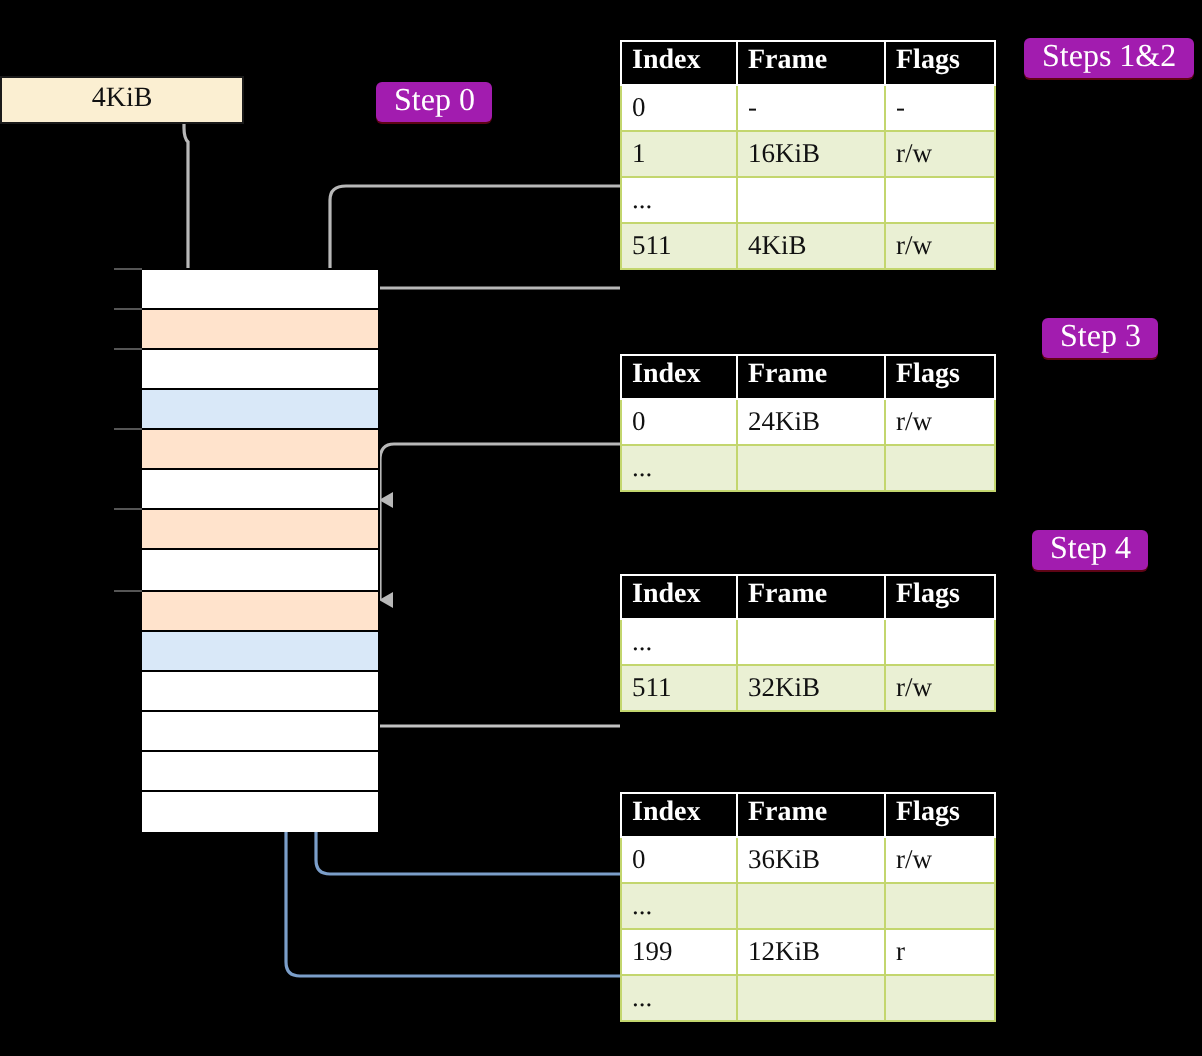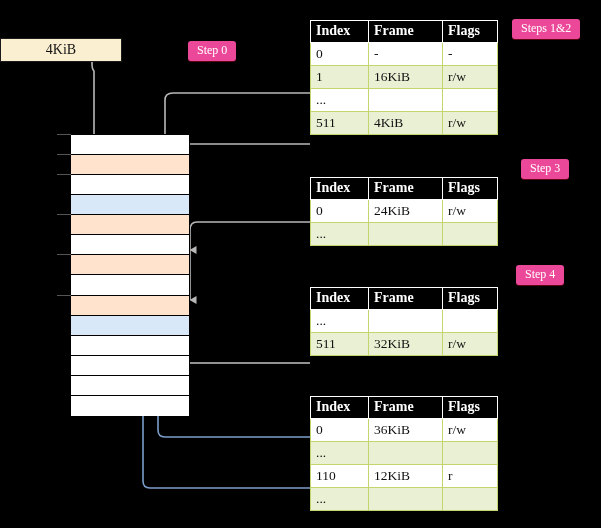--- a/index.html
+++ b/index.html
@@ -5,22 +5,22 @@
   html,body{margin:0;padding:0;background:#000;}
   body{width:601px;height:528px;position:relative;overflow:hidden;
        font-family:"Liberation Serif", serif;}
 
   .canvas{position:absolute;left:0;top:0;width:601px;height:528px;}
 
   
   svg.wires{position:absolute;left:0;top:0;width:601px;height:528px;overflow:visible;}
 
   
-  .badge{position:absolute;background:#ec4899;color:#ffffff;
-         font-family:"Liberation Serif", serif;font-size:12px;
+  .badge{position:absolute;background:#a21caf;color:#ffffff;
+         font-family:"Liberation Serif", serif;font-size:16px;
          padding:2px 9px 3px 9px;border-radius:3px;white-space:nowrap;
          line-height:15px;box-shadow:0 1px 0 #5e0415;}
 
   
   .srcbox{position:absolute;background:#fbefd2;border:1px solid #1a1a1a;
           color:#111;font-size:14px;text-align:center;line-height:21px;
           white-space:nowrap;}
 
   
   .memcol{position:absolute;border:1px solid #000;background:#fff;box-sizing:border-box;}
@@ -243,21 +243,21 @@
             <td>0</td>
             <td>36KiB</td>
             <td>r/w</td>
           </tr>
           <tr class="alt">
             <td>...</td>
             <td></td>
             <td></td>
           </tr>
           <tr class="plain">
-            <td>110</td>
+            <td>199</td>
             <td>12KiB</td>
             <td>r</td>
           </tr>
           <tr class="alt">
             <td>...</td>
             <td></td>
             <td></td>
           </tr>
         </tbody>
       </table>

